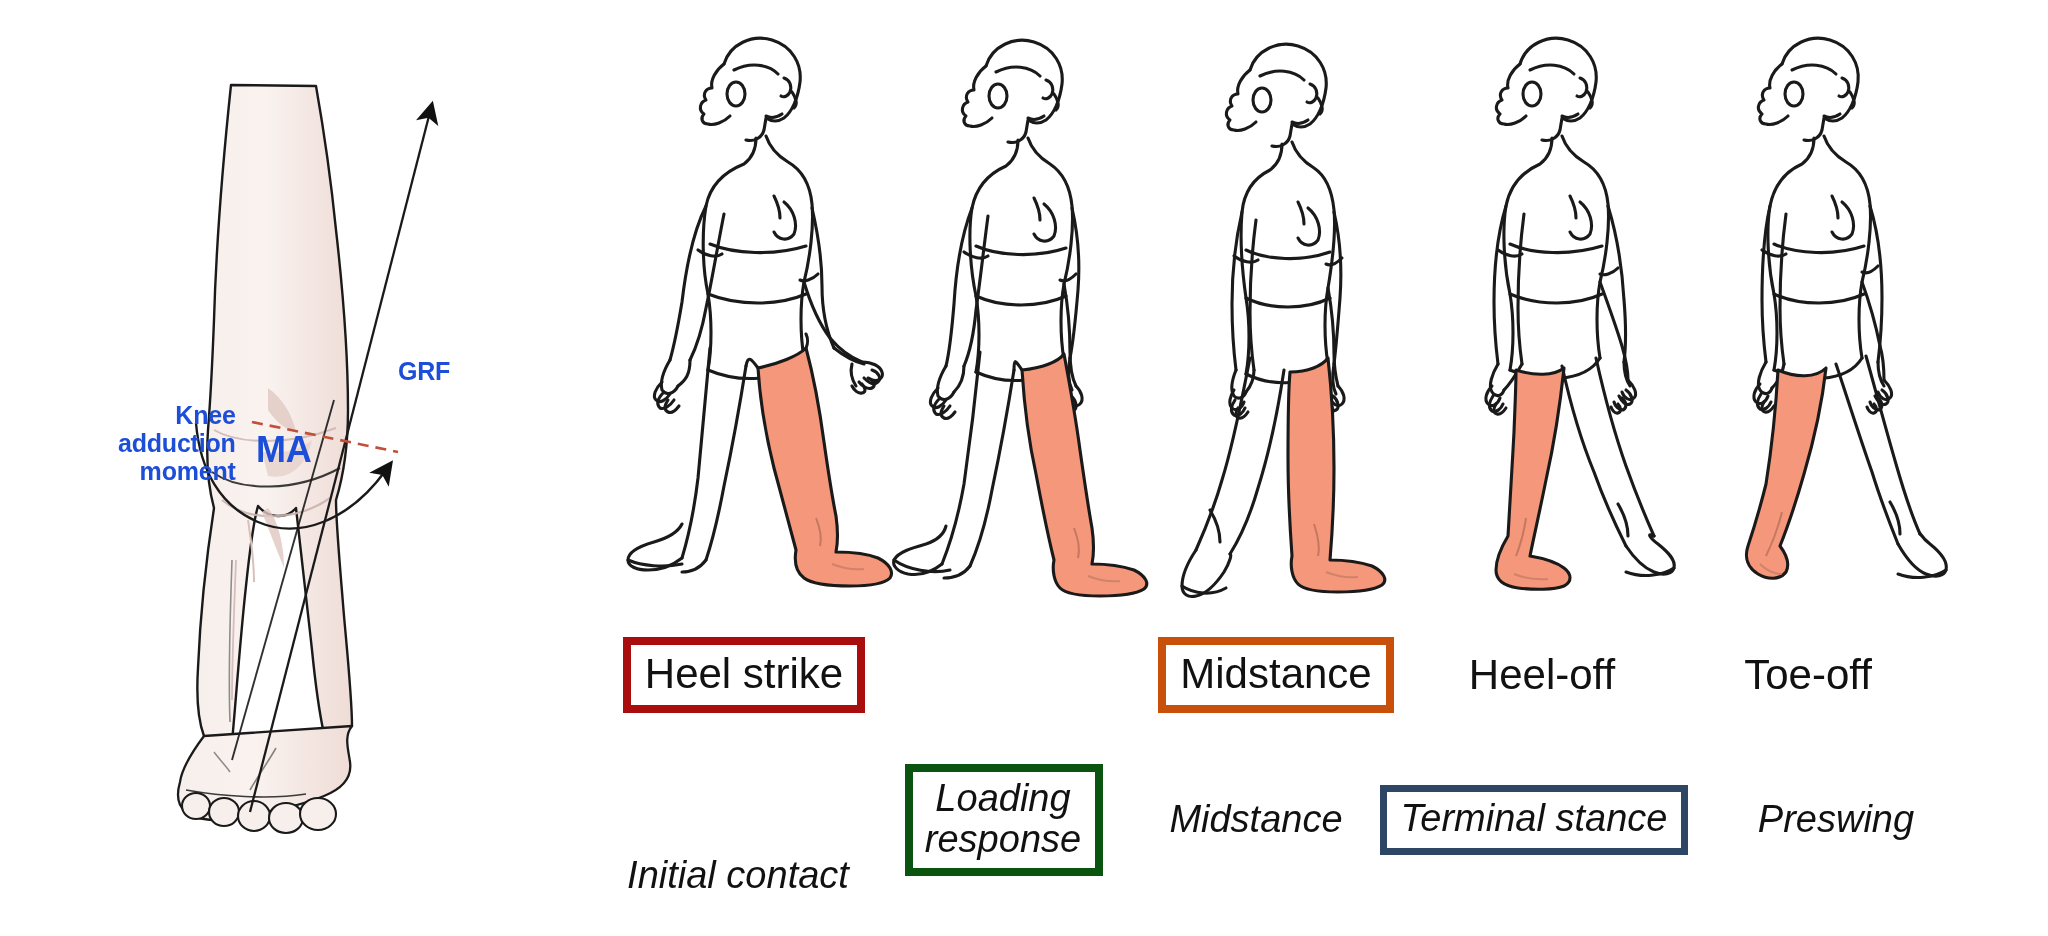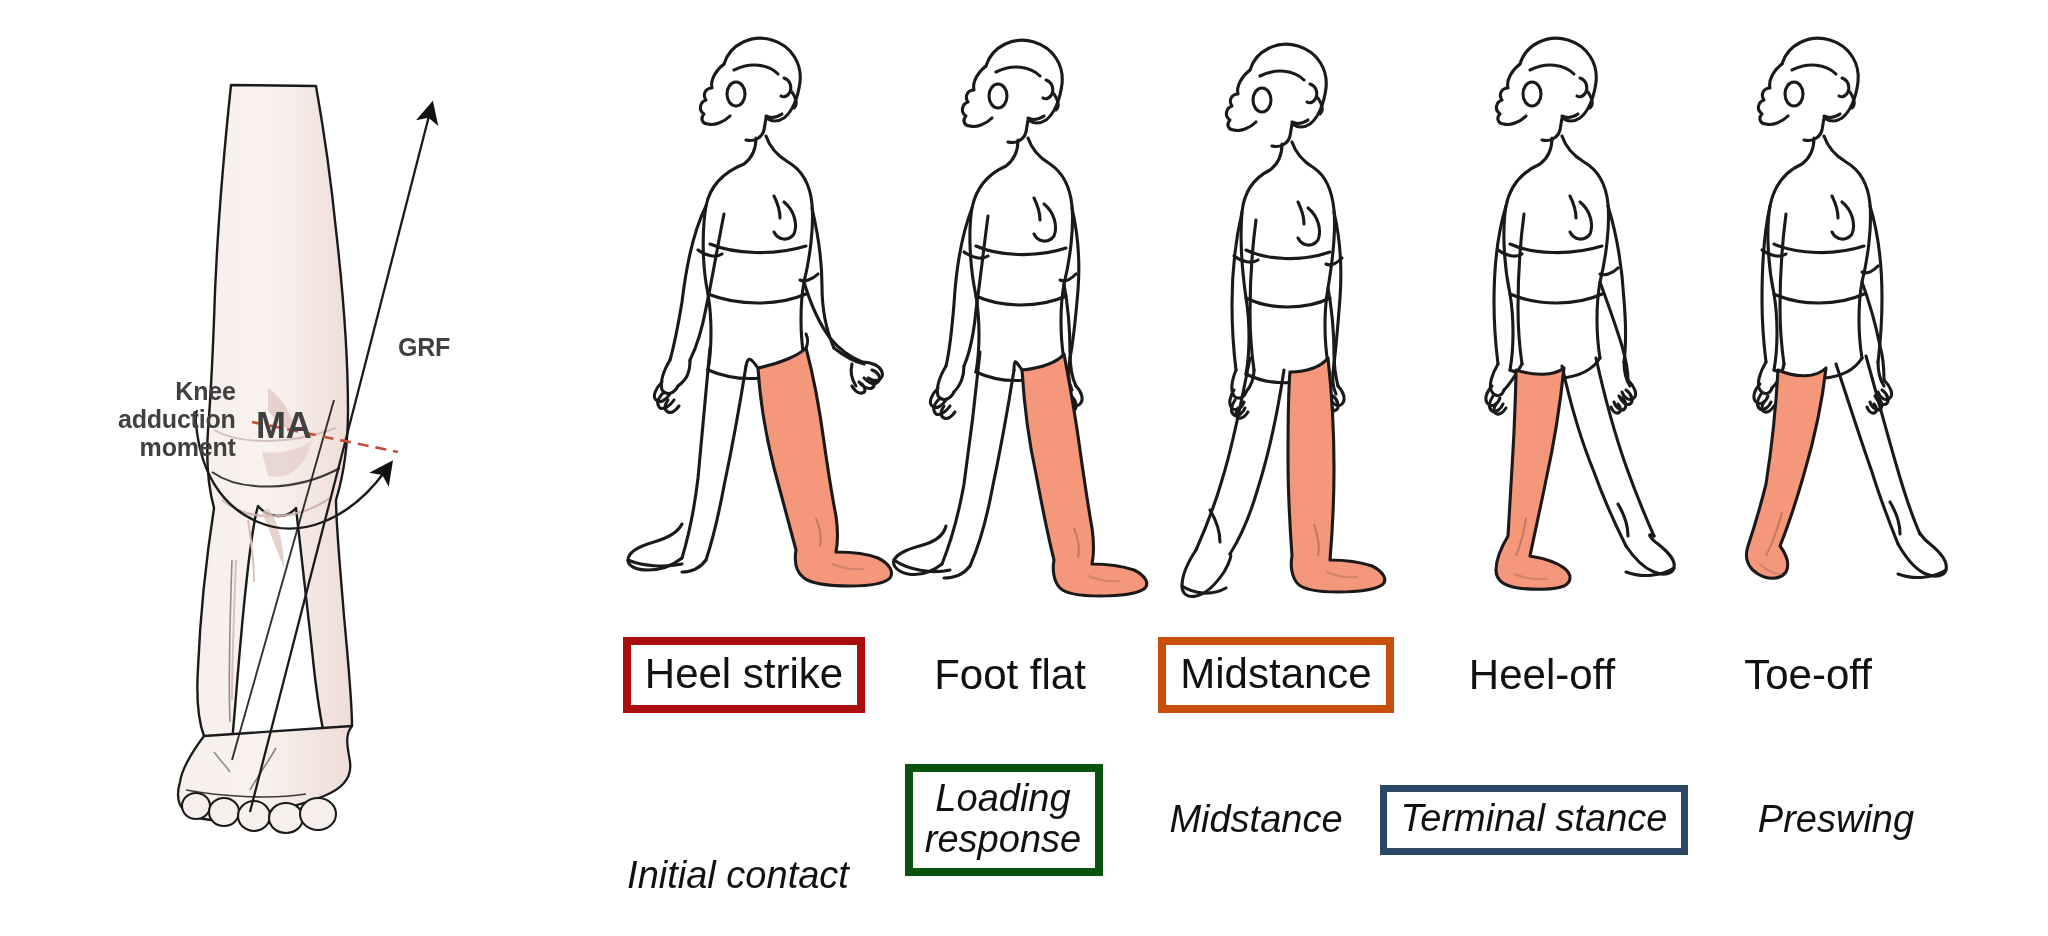--- a/index.html
+++ b/index.html
@@ -9,24 +9,25 @@
   #stage{position:absolute;inset:0;width:2048px;height:936px;}
 
   
   #knee-panel{position:absolute;left:0;top:0;width:600px;height:936px;}
   #knee-svg{position:absolute;left:0;top:0;}
 
   .knee-label{
     position:absolute;
     font-family:"Liberation Sans","DejaVu Sans",sans-serif;
     font-weight:700;
-    color:#404040;
+    color:#1d4ed8;
     white-space:pre;
     line-height:1.12;
     letter-spacing:-0.2px;
+    margin-top:24px;
   }
   #knee-moment-label{left:118px;top:377px;font-size:25px;text-align:right;}
   #ma-label{left:256px;top:406px;font-size:36px;}
   #grf-label{left:398px;top:333px;font-size:25px;}
 
   
   #gait-panel{position:absolute;left:600px;top:0;width:1448px;height:936px;margin-top:8px;}
 
   .figure-slot{position:absolute;top:10px;width:290px;height:590px;}
   .figure-slot svg{display:block;width:100%;height:100%;}
@@ -558,23 +559,20 @@
         </g>
       </svg>
     </div>
 
     <div class="label-row" id="row-top">
 
       <div class="label-cell" style="left:-6px;top:0;width:300px;height:110px;">
         <span class="lbl-text top-text boxed box-red">Heel strike</span>
       </div>
 
-      <div class="label-cell" style="left:260px;top:0;width:300px;height:110px;">
-        <span class="lbl-text top-text">Foot flat</span>
-      </div>
 
       <div class="label-cell" style="left:526px;top:0;width:300px;height:110px;">
         <span class="lbl-text top-text boxed box-orange">Midstance</span>
       </div>
 
       <div class="label-cell" style="left:792px;top:0;width:300px;height:110px;text-align:center;">
         <span class="lbl-text top-text">Heel-off</span>
       </div>
 
       <div class="label-cell" style="left:1058px;top:0;width:300px;height:110px;">

